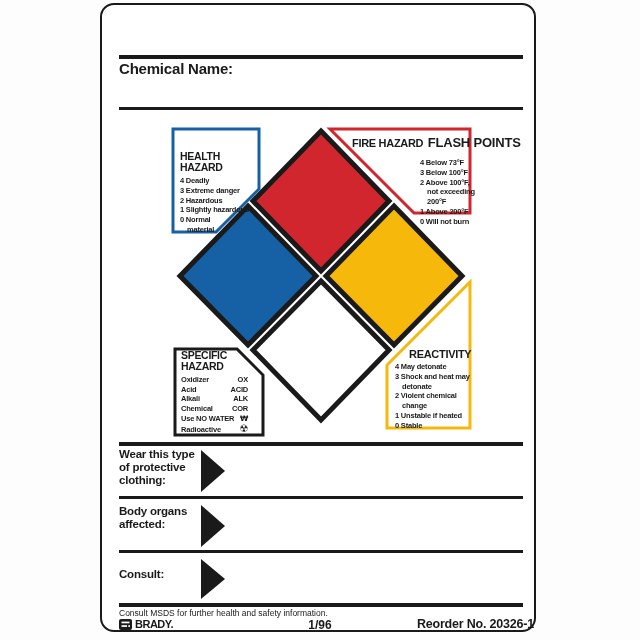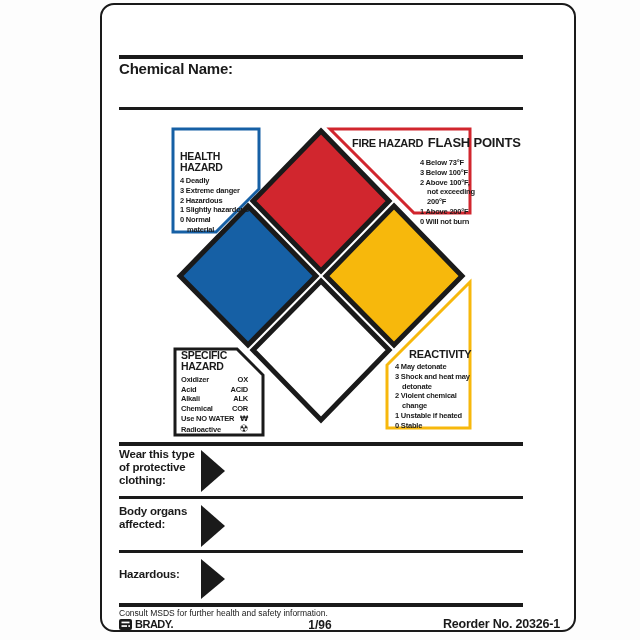--- a/index.html
+++ b/index.html
@@ -6,21 +6,21 @@
     margin: 0; padding: 0;
     width: 640px; height: 640px;
     background: #ffffff;
     font-family: "Liberation Sans", sans-serif;
     color: #1a1a1a;
     -webkit-font-smoothing: antialiased;
   }
   .stage { position: relative; width: 640px; height: 640px; background: #fdfdfd; overflow: hidden; }
   .card {
     position: absolute; left: 100px; top: 3px;
-    width: 476px; height: 629px;
+    width: 436px; height: 629px;
     background: #ffffff;
     border: 2px solid #1a1a1a;
     border-radius: 14px;
     box-sizing: border-box;
   }
   .abs { position: absolute; }
   .rule { position: absolute; left: 17px; width: 404px; background: #1a1a1a; }
   .svg-layer { position: absolute; left: 0; top: 0; }
 
   .chem-label { left: 17px; top: 55px; font-weight: bold; font-size: 15px; letter-spacing: -0.2px; }
@@ -38,21 +38,21 @@
                font-weight: bold; font-size: 7.5px; line-height: 9.7px; letter-spacing: -0.2px; }
   .sym      { font-family: "DejaVu Sans", sans-serif; }
   .sym-rad  { font-family: "DejaVu Sans", sans-serif; font-size: 10px; line-height: 9.7px; }
 
   .section-label { font-weight: bold; font-size: 11.5px; line-height: 13px; letter-spacing: -0.2px; white-space: pre; }
 
   .msds-note { left: 17px; top: 603px; font-size: 8.5px; letter-spacing: 0; }
   .brand-row { left: 17px; top: 613px; display: flex; align-items: center; gap: 3px; }
   .brand-text { font-weight: bold; font-size: 11px; letter-spacing: -0.5px; }
   .date-code { left: 0; top: 613px; width: 436px; text-align: center; font-weight: bold; font-size: 12px; }
-  .reorder   { right: 14px; top: 612px; font-weight: bold; font-size: 12.5px; letter-spacing: -0.2px; }
+  .reorder   { right: 0; top: 612px; font-weight: bold; font-size: 12.5px; letter-spacing: -0.2px; }
 </style>
 </head>
 <body>
 
 <div class="stage">
   <div class="card">
 
     <div class="rule" style="top:50px;  height:4px;"></div>
     <div class="rule" style="top:102px; height:3px;"></div>
     <div class="rule" style="top:437px; height:4px;"></div>
@@ -146,21 +146,21 @@
 change</div>
       <div class="hz-item">1 Unstable if heated</div>
       <div class="hz-item">0 Stable</div>
     </div>
 
     <div class="abs section-label" style="left:17px; top:443px;">Wear this type
 of protective
 clothing:</div>
     <div class="abs section-label" style="left:17px; top:500px;">Body organs
 affected:</div>
-    <div class="abs section-label" style="left:17px; top:563px;">Hazardous:</div>
+    <div class="abs section-label" style="left:17px; top:563px;">Consult:</div>
 
     <div class="abs msds-note">Consult MSDS for further health and safety information.</div>
     <div class="abs brand-row">
       <svg width="13" height="11" viewBox="0 0 13 11">
         <rect x="0" y="0" width="13" height="11" rx="2" fill="#1a1a1a"></rect>
         <rect x="2.5" y="2.6" width="8" height="1.7" fill="#ffffff"></rect>
         <rect x="2.5" y="6.2" width="5.5" height="1.7" fill="#ffffff"></rect>
         <rect x="9.3" y="6.2" width="1.7" height="1.7" fill="#ffffff"></rect>
       </svg>
       <span class="brand-text">BRADY.</span>

